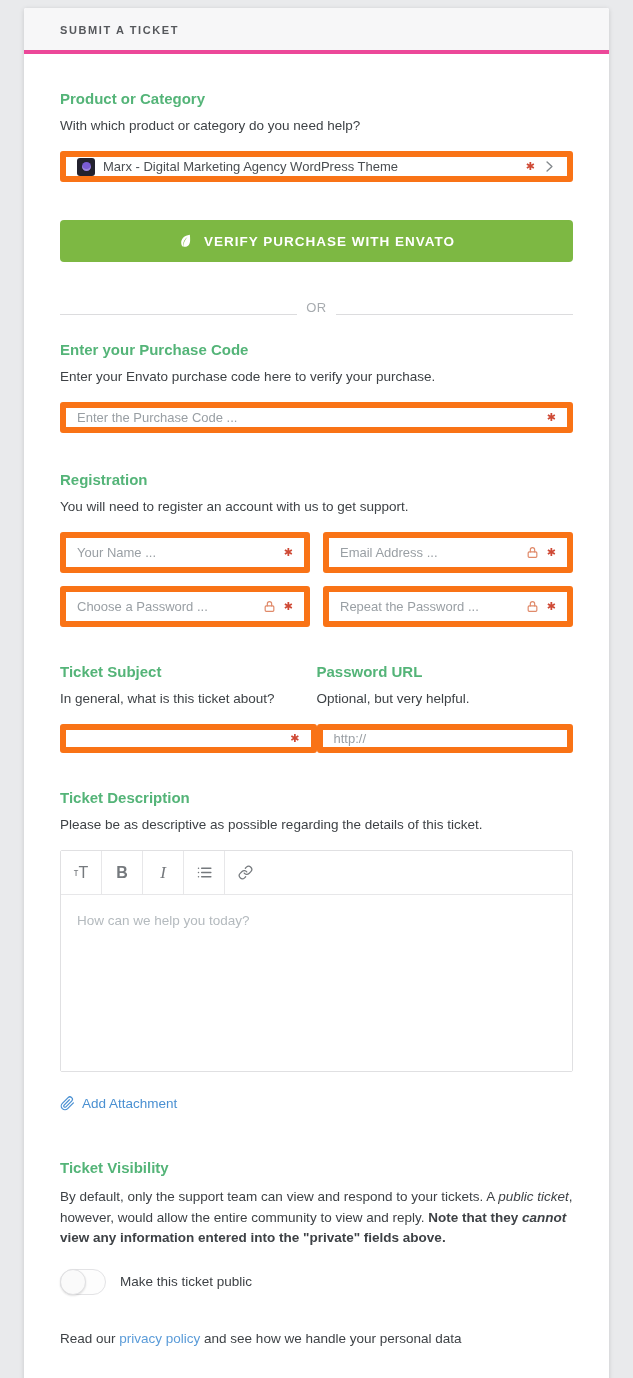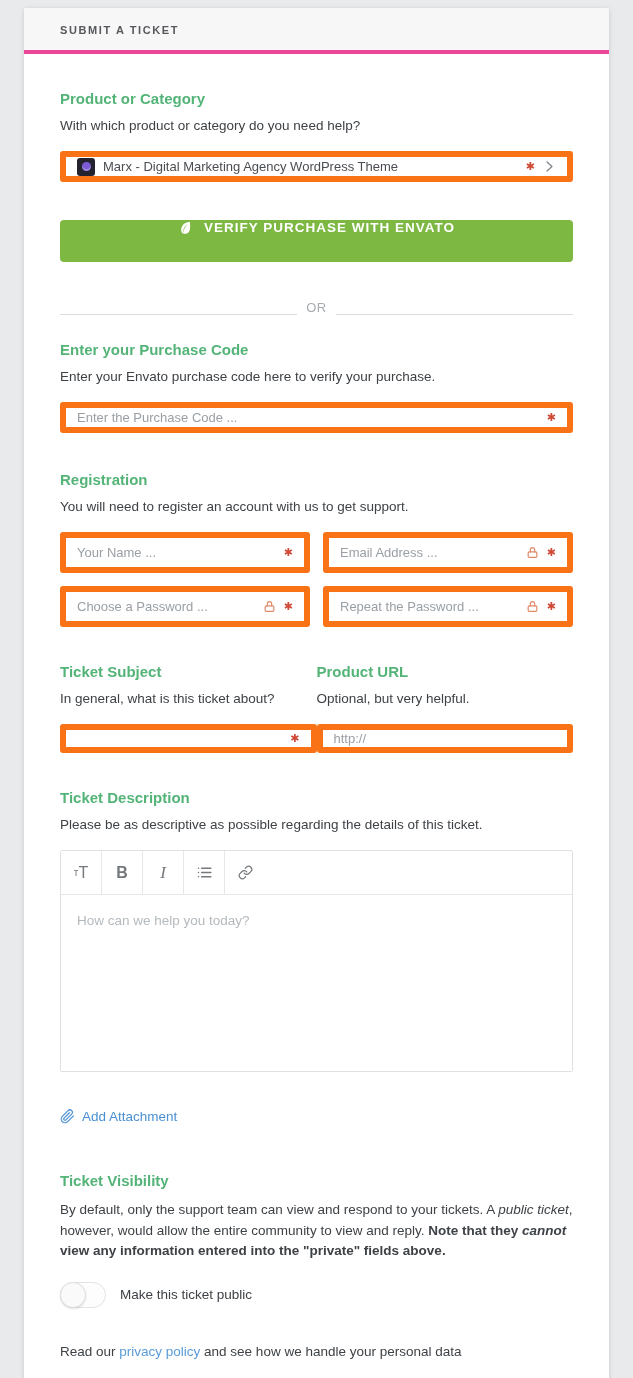--- a/index.html
+++ b/index.html
@@ -95,21 +95,21 @@
     height: 42px;
     border: none;
     border-radius: 4px;
     background: #7db843;
     color: #fff;
     font-family: "Liberation Sans", sans-serif;
     font-size: 13.5px;
     font-weight: 700;
     letter-spacing: 1px;
     display: flex;
-    align-items: flex-start;
+    align-items: center;
     justify-content: center;
     gap: 10px;
     cursor: pointer;
   }
 
   .or {
     margin: 38px 0 26px;
     display: flex;
     align-items: flex-end;
     gap: 9px;
@@ -171,21 +171,21 @@
     outline: none;
     resize: none;
     padding: 18px 16px;
     font-family: "Liberation Sans", sans-serif;
     font-size: 13.5px;
     color: #3e4246;
   }
   .editor textarea::placeholder { color: #b4babe; opacity: 1; }
 
   .attach {
-    margin-top: 37px;
+    margin-top: 24px;
     display: inline-flex;
     align-items: center;
     gap: 7px;
     color: #4a90d2;
     font-size: 13.5px;
     text-decoration: none;
     cursor: pointer;
   }
 
   .vis-text {
@@ -333,21 +333,21 @@
     <div class="two-col">
       <section>
         <h3 class="h">Ticket Subject</h3>
         <p class="d">In general, what is this ticket about?</p>
         <div class="input-wrap">
           <input type="text" style="">
           <span class="req">✱</span>
         </div>
       </section>
       <section>
-        <h3 class="h">Product URL</h3>
+        <h3 class="h">Password URL</h3>
         <p class="d">Optional, but very helpful.</p>
         <div class="input-wrap">
           <input type="text" placeholder="http://" style="">
         </div>
       </section>
     </div>
 
     
     <section class="sec-gap" style="margin-top:36px;">
       <h3 class="h">Ticket Description</h3>

